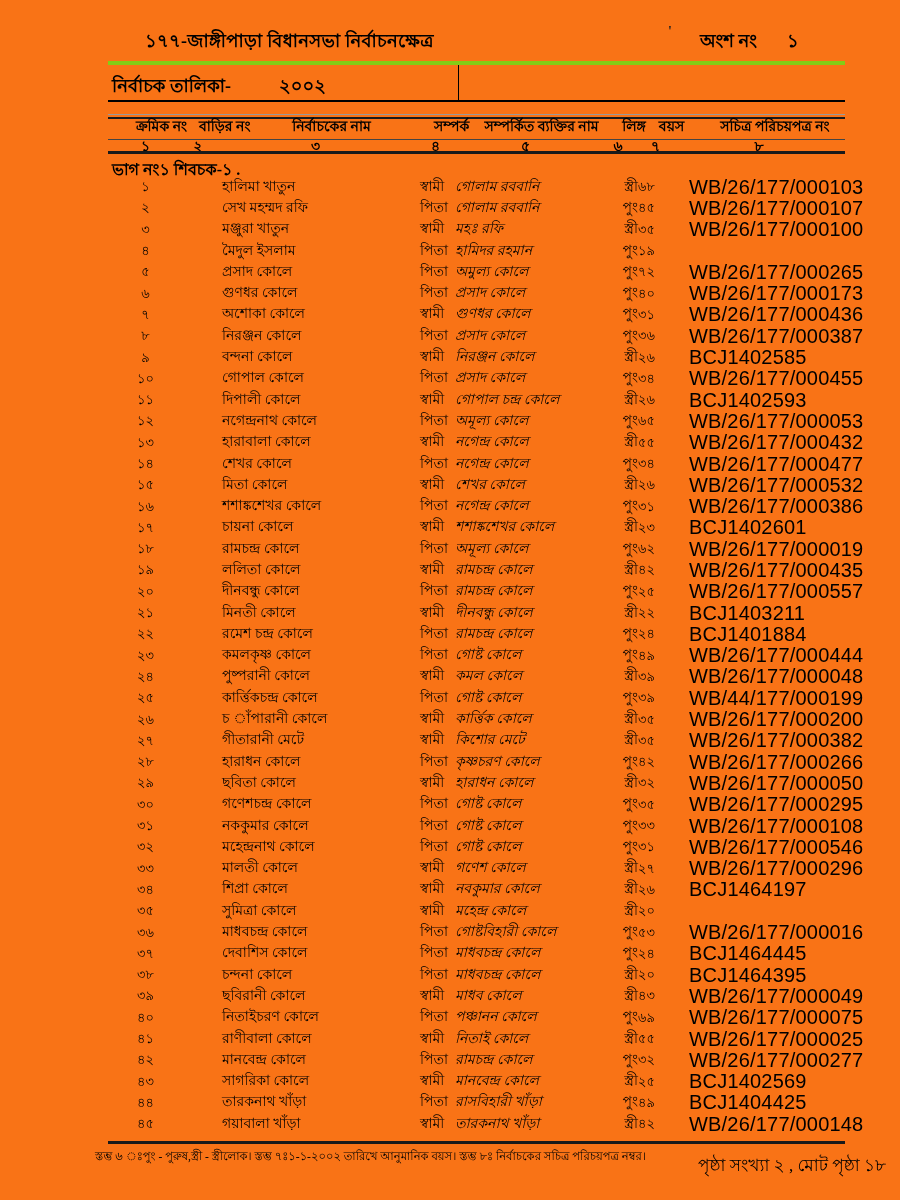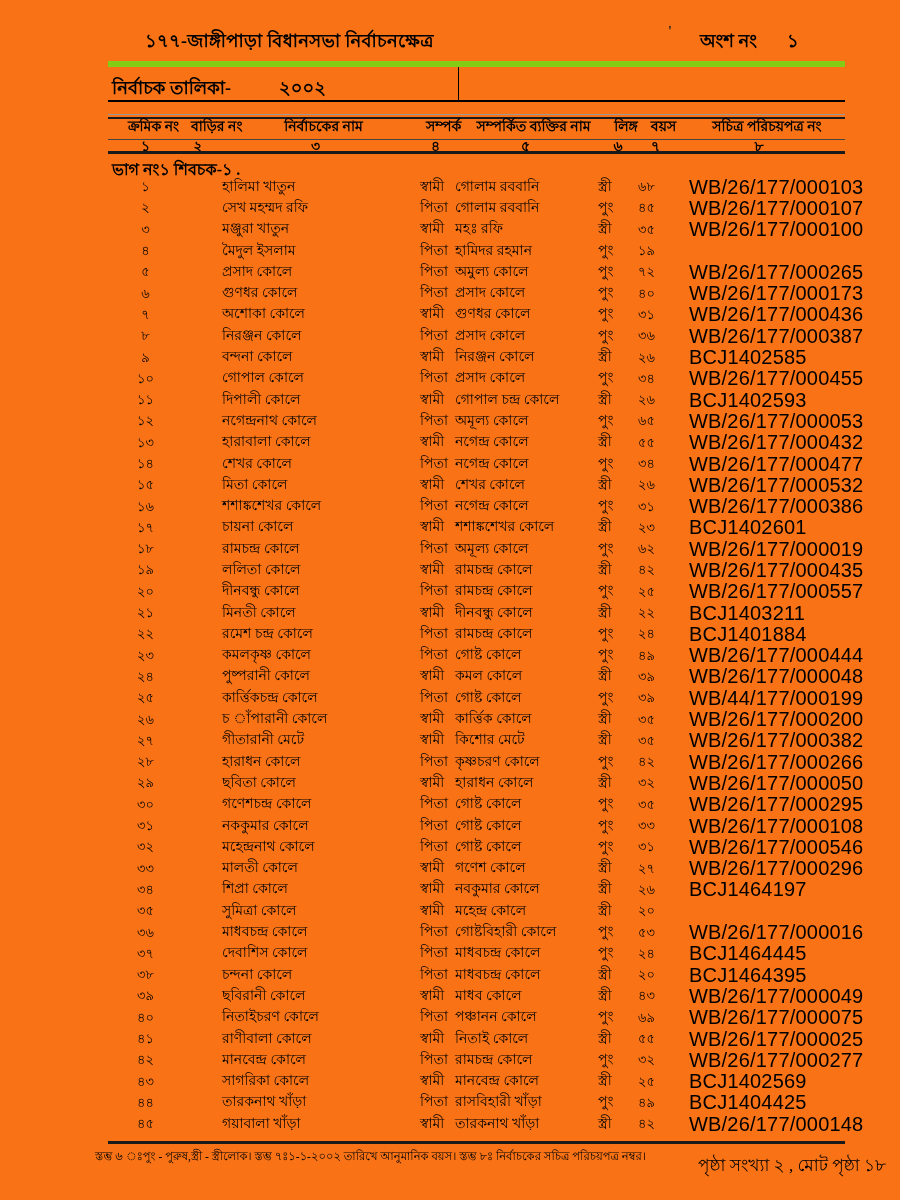--- a/index.html
+++ b/index.html
@@ -23,21 +23,21 @@
   }
   .part-number { margin-left:30px; }
   .stray-mark {
     position:absolute; left:668px; top:24px;
     font-size:14px; font-weight:bold; color:#222;
   }
   
   .roll-box {
     position:absolute; left:108px; top:61px;
     width:737px; height:41px; box-sizing:border-box;
-    border-top:6px solid #84cc16; border-bottom:2px solid #000;
+    border-top:4px solid #84cc16; border-bottom:2px solid #000;
   }
   .roll-box .vdiv {
     position:absolute; left:350px; top:0; bottom:0;
     width:1px; background:#000;
   }
   .roll-label-wrap {
     position:absolute; left:4px; top:7px;
     font-size:18px; font-weight:bold; white-space:nowrap;
   }
   .roll-year { margin-left:48px; }
@@ -48,21 +48,21 @@
   .hr-head-mid  { top:139px; height:1px; background:#444; }
   .hr-head-bot  { top:151px; height:3px; background:#1a1a1a; }
   .hr-footer    { top:1141px; height:3px; background:#1a1a1a; }
   
   .grid-row {
     display:grid;
     grid-template-columns:75px 30px 205px 35px 145px 40px 35px 172px;
     width:737px;
   }
   .thead-labels {
-    position:absolute; left:116px; top:120px;
+    position:absolute; left:124px; top:120px;
     font-size:13px; font-weight:bold;font-family:Liberation Serif, serif;
   }
   .thead-labels .cell { text-align:center; white-space:nowrap; overflow:visible; }
   .thead-nums {
     position:absolute; left:108px; top:140px;
     font-size:12px; font-weight:bold;
   }
   .thead-nums .cell { text-align:center; }
   .section-heading {
     position:absolute; left:112px; top:157px;
@@ -75,22 +75,22 @@
   }
   .tbody .grid-row { height:21.3px; align-items:center; }
   .cell {
     font-size:14px; white-space:nowrap; overflow:visible;
     line-height:1;
   }
   .c-serial { text-align:center; font-size:13px; }
   .c-house  { text-align:center; }
   .c-name   { padding-left:9px; }
   .c-rel    { padding-left:2px; }
-  .c-relname{ padding-left:2px; }
-  .c-gender { text-align:left; }
+  .c-relname{ padding-left:2px;font-style:italic; }
+  .c-gender { text-align:right; }
   .c-age    { text-align:left; font-size:13px; }
   .c-id     {
     padding-left:16px;
     font-family:Liberation Sans, sans-serif;
     font-size:20px; letter-spacing:0.2px;
   }
   
   .footer-note {
     position:absolute; left:95px; top:1148px;
     font-size:11.5px; white-space:nowrap;

